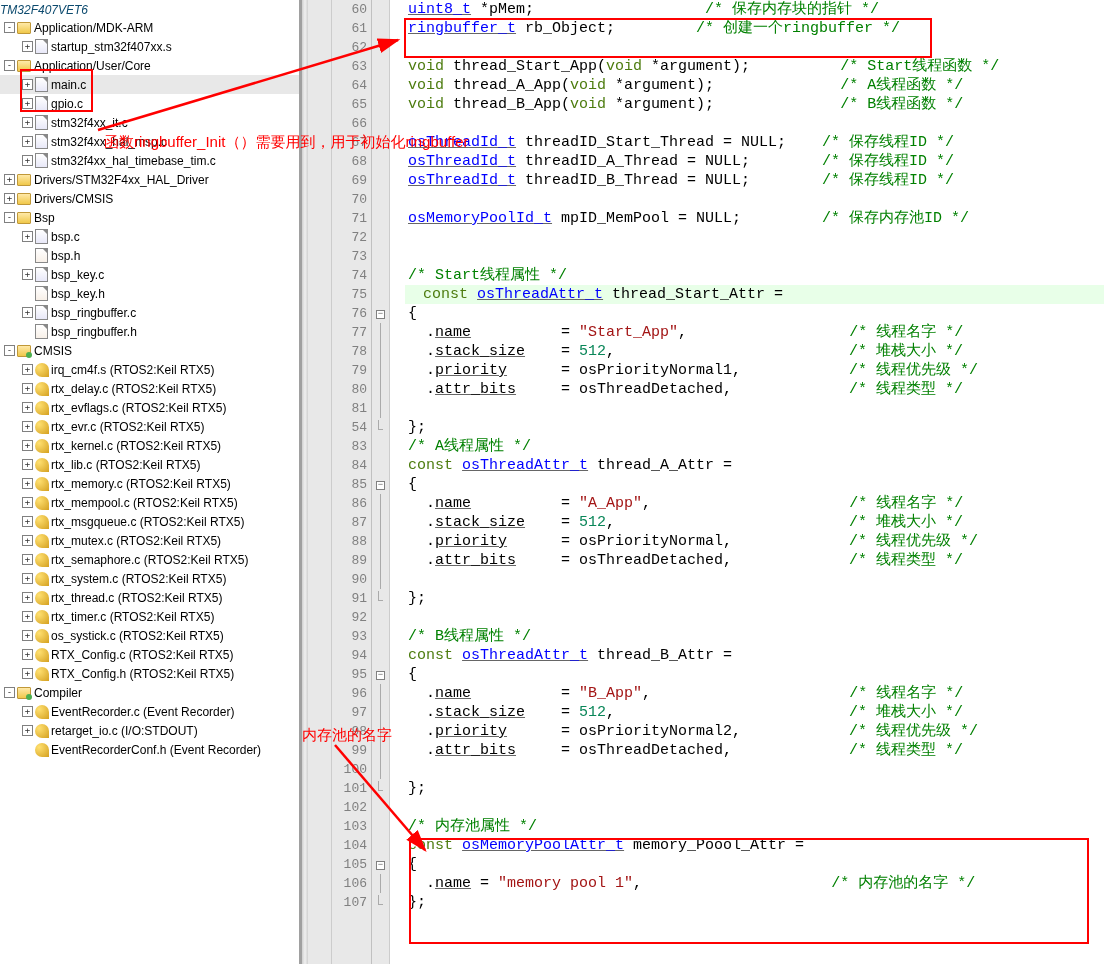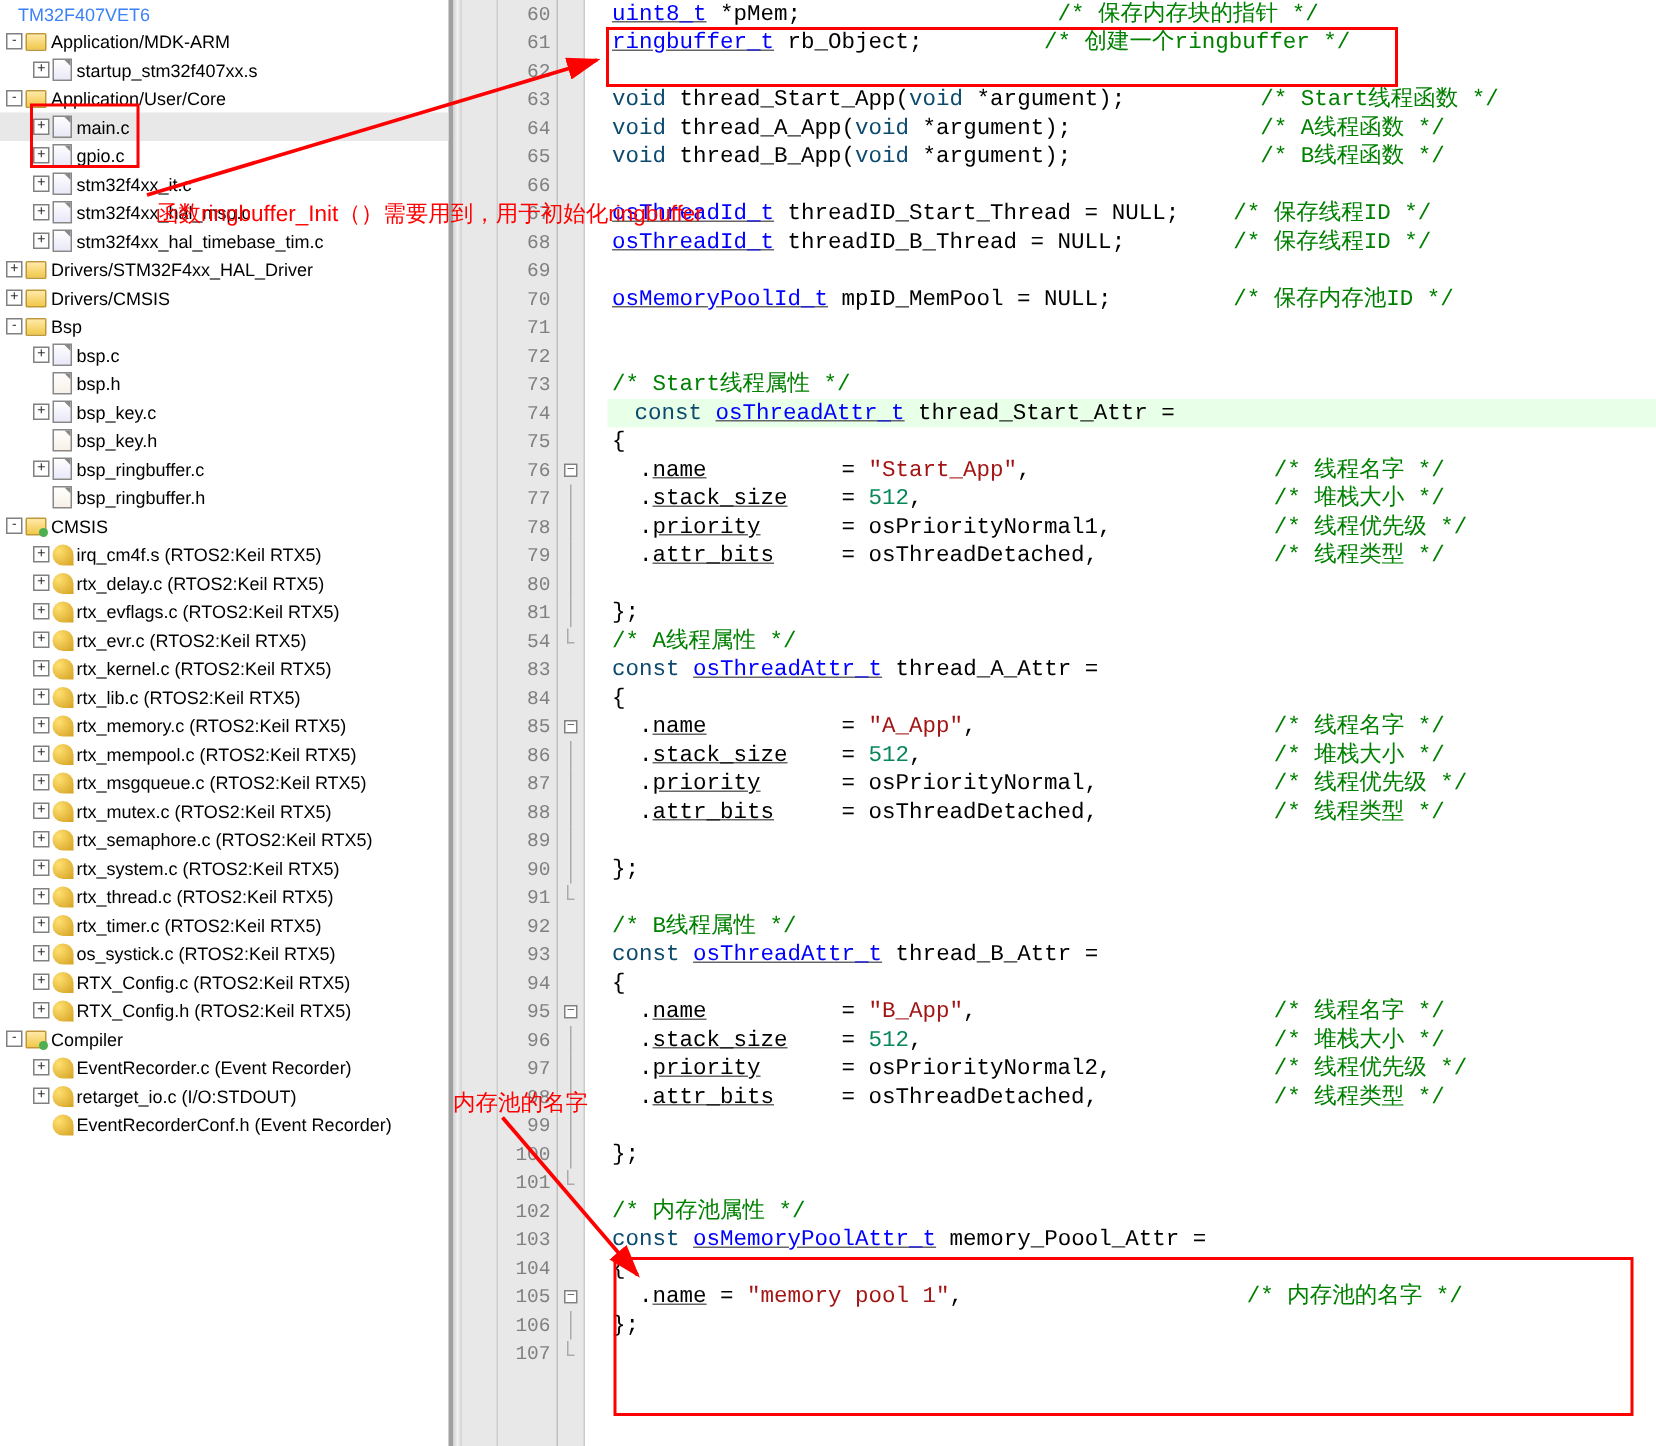--- a/index.html
+++ b/index.html
@@ -21,39 +21,39 @@
 
 .code-area { position: absolute; left: 308px; top: 0; right: 0; height: 964px; background: #fff; display: flex; font-family: "Courier New", monospace; font-size: 15px; }
 .bookmark-gutter { width: 24px; background: #e8e8e8; border-right: 1px solid #ccc; }
 .fold-gutter { width: 18px; background: #e8e8e8; border-right: 1px solid #ccc; }
 .ln-gutter { width: 40px; background: #e8e8e8; border-right: 1px solid #c0c0c0; text-align: right; padding-right: 4px; color: #808080; }
 .code-col { flex: 1; background: #fff; position: relative; }
 .code-line { height: 19px; line-height: 19px; white-space: pre; }
 .ln-gutter .code-line { font-size: 13px; }
 .fold-gutter .code-line { text-align: center; font-size: 10px; color: #666; }
 .fold-box { display:inline-block; width:9px; height:9px; border:1px solid #808080; text-align:center; line-height:7px; font-size:9px; background:#fff; margin-top:4px; }
-.kw { color: #0c4a6e; }
+.kw { color: #4d7c0f; }
 .ty { color: #0000ff; }
 .str { color: #a31515; }
 .num { color: #098658; }
 .cmt { color: #008000; }
 .id { color: #000; }
 .underline { text-decoration: underline; text-decoration-color: #666; }
 .hl-line { background: #e8ffe8; margin-left: 15px; }
 
 
 .red-box { position: absolute; border: 2px solid #ff0000; pointer-events: none; z-index: 50; }
 .red-text { position: absolute; color: #ff0000; font-family: "Microsoft YaHei","SimSun",sans-serif; font-size: 15px; z-index: 51; pointer-events: none; }
 .red-arrow { position: absolute; z-index: 49; pointer-events: none; }
 </style>
 </head>
 <body>
 
 <div class="left-panel">
-  <div class="tree-item" style="padding-left:12px; color:#3b82f6; font-weight:normal; height:16px;">
+  <div class="tree-item" style="padding-left:0; color:#0c4a6e; font-weight:normal; height:16px;font-style:italic;">
     <span>TM32F407VET6</span>
   </div>
   <div id="tree-render">
       <div class="tree-item">
         <span class="spacer-ind" style="width: 2px;"></span>
         <span class="expander">-</span>
         <span class="folder-icon"></span>
         <span>Application/MDK-ARM</span>
       </div>
       <div class="tree-item">
@@ -442,20 +442,21 @@
     </div>
   <div class="code-col" id="code-col">
       <div class="code-line"><span>  </span><span class="ty underline">uint8_t</span><span> *pMem;                   </span><span class="cmt">/* 保存内存块的指针 */</span></div>
       <div class="code-line"><span>  </span><span class="ty underline">ringbuffer_t</span><span> rb_Object;         </span><span class="cmt">/* 创建一个ringbuffer */</span></div>
       <div class="code-line"></div>
       <div class="code-line"><span>  </span><span class="kw">void</span><span> thread_Start_App(</span><span class="kw">void</span><span> *argument);          </span><span class="cmt">/* Start线程函数 */</span></div>
       <div class="code-line"><span>  </span><span class="kw">void</span><span> thread_A_App(</span><span class="kw">void</span><span> *argument);              </span><span class="cmt">/* A线程函数 */</span></div>
       <div class="code-line"><span>  </span><span class="kw">void</span><span> thread_B_App(</span><span class="kw">void</span><span> *argument);              </span><span class="cmt">/* B线程函数 */</span></div>
       <div class="code-line"></div>
       <div class="code-line"><span>  </span><span class="ty underline">osThreadId_t</span><span> threadID_Start_Thread = NULL;    </span><span class="cmt">/* 保存线程ID */</span></div>
+      <div class="code-line"><span>  </span><span class="ty underline">osThreadId_t</span><span> threadID_A_Thread = NULL;        </span><span class="cmt">/* 保存线程ID */</span></div>
       <div class="code-line"><span>  </span><span class="ty underline">osThreadId_t</span><span> threadID_B_Thread = NULL;        </span><span class="cmt">/* 保存线程ID */</span></div>
       <div class="code-line"></div>
       <div class="code-line"><span>  </span><span class="ty underline">osMemoryPoolId_t</span><span> mpID_MemPool = NULL;         </span><span class="cmt">/* 保存内存池ID */</span></div>
       <div class="code-line"></div>
       <div class="code-line"></div>
       <div class="code-line"><span>  </span><span class="cmt">/* Start线程属性 */</span></div>
       <div class="code-line hl-line"><span>  </span><span class="kw">const</span><span> </span><span class="ty underline">osThreadAttr_t</span><span> thread_Start_Attr =</span></div>
       <div class="code-line"><span>  {</span></div>
       <div class="code-line"><span>    .</span><span class="id underline">name</span><span>          = </span><span class="str">"Start_App"</span><span>,                  </span><span class="cmt">/* 线程名字 */</span></div>
       <div class="code-line"><span>    .</span><span class="id underline">stack_size</span><span>    = </span><span class="num">512</span><span>,                          </span><span class="cmt">/* 堆栈大小 */</span></div>

